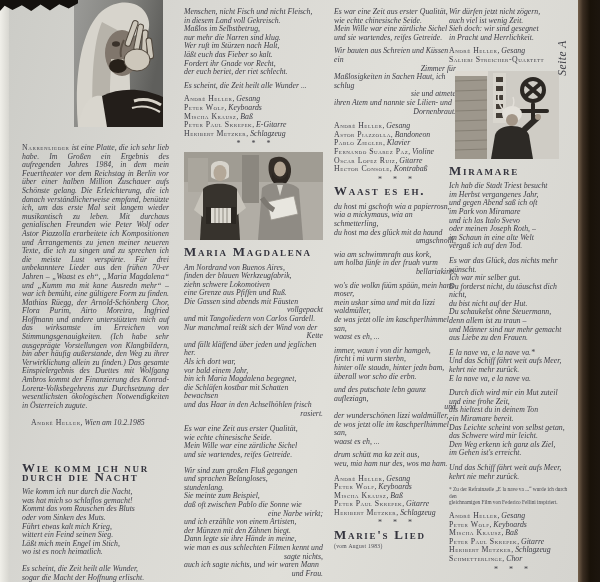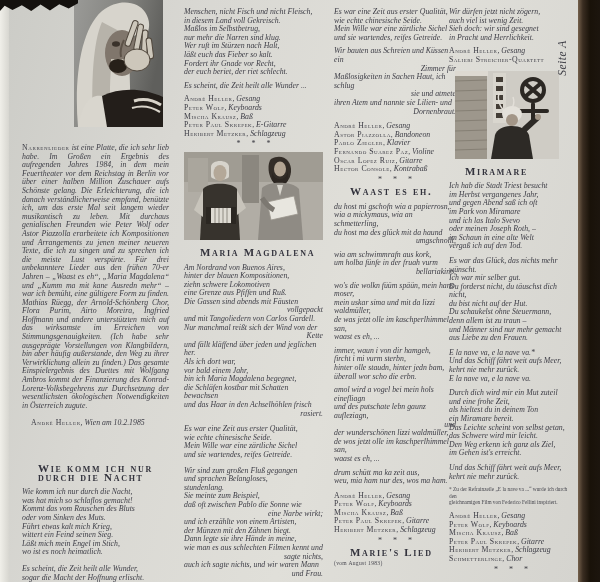--- a/index.html
+++ b/index.html
@@ -25,21 +25,21 @@
   .col1{left:13px;top:144px;width:147px;}
   .col2{left:175px;top:8px;width:139px;}
   .col3{left:325px;top:8px;width:122px;}
   .col4{left:440px;top:8px;width:124px;}
 
   .prose{margin:0;text-align:justify;hyphens:auto;}
   .sc{font-variant:small-caps;font-style:normal;letter-spacing:.6px;}
   .it{font-style:italic;}
   .byline{margin:9px;}
   .song-title{font-variant:small-caps;font-style:normal;letter-spacing:1.7px;
-    font-size:11px;color:#33333d;margin:0 0 7px 16px;}
+    font-size:13px;color:#33333d;margin:0 0 7px 0;}
   .song-sub{font-style:normal;font-size:5.6px;letter-spacing:.3px;color:#4a4a52;margin:-5px 0 5px 0;}
   .stanza{margin:0 0 5px 0;}
   .line{min-height:8.6px;}
   .line.r{text-align:right;}
   .credits{margin:0 0 2px 0;}
   .credit-line{font-style:normal;}
   .credit-line .name{font-variant:small-caps;letter-spacing:.5px;}
   .credit-line .role{font-style:italic;}
   .credit-line .role::before{content:", ";font-style:normal;}
   .credit-line .role:empty{display:none;}
@@ -168,21 +168,21 @@
         <path d="M78,36 C85,29 108,29 115,37 L119,88 L74,88 Z" fill="#8f8b84"></path>
         <path d="M93,33 L99,33 L96,44 Z" fill="#d8d5cd"></path>
         <polygon points="83,50 110,44 114,62 87,68" fill="#e8e6df" stroke="#9a968d" stroke-width="0.8"></polygon>
         <path d="M78,46 C82,52 86,56 90,58" stroke="#7c7871" stroke-width="5" fill="none"></path>
       </svg>
     </div>
 
     <h2 class="song-title">Maria Magdalena</h2>
     <div class="stanza mb7">
         <div class="line">Am Nordrand von Buenos Aires,</div>
-        <div class="line">hinter der blauen Kompositionen,</div>
+        <div class="line">finden der blauen Werkzeugfabrik,</div>
         <div class="line">ziehn schwere Lokomotiven</div>
         <div class="line">eine Grenze aus Pfiffen und Ruß.</div>
         <div class="line">Die Gassen sind abends mit Fäusten</div>
         <div class="line r">vollgepackt</div>
         <div class="line">und mit Tangoliedern von Carlos Gardell.</div>
         <div class="line">Nur manchmal reißt sich der Wind von der</div>
         <div class="line r">Kette</div>
         <div class="line">und fällt kläffend über jeden und jeglichen her.</div>
         <div class="line">Als ich dort war,</div>
         <div class="line">vor bald einem Jahr,</div>
@@ -257,21 +257,20 @@
         <div class="line">de was jetzt olle im kaschperlhimmel san,</div>
         <div class="line">waast es eh, ...</div>
       </div>
     <div class="stanza">
         <div class="line">immer, waun i von dir hamgeh,</div>
         <div class="line">fircht i mi vurm sterbn,</div>
         <div class="line">hinter olle staudn, hinter jedn bam,</div>
         <div class="line">überall wor scho die erbn.</div>
       </div>
     <div class="stanza">
-        <div class="line">amol wird a vogel bei mein hols einefliagn</div>
         <div class="line">und des putschate lebn gaunz aufleziagn,</div>
         <div class="line r">und</div>
         <div class="line">der wunderschönen lizzi waldmüller,</div>
         <div class="line">de wos jetzt olle im kaschperlhimmel san,</div>
         <div class="line">waast es eh, ...</div>
       </div>
     <div class="stanza mb6">
         <div class="line">drum schütt ma ka zeit aus,</div>
         <div class="line">weu, mia ham nur des, wos ma ham.</div>
       </div>

